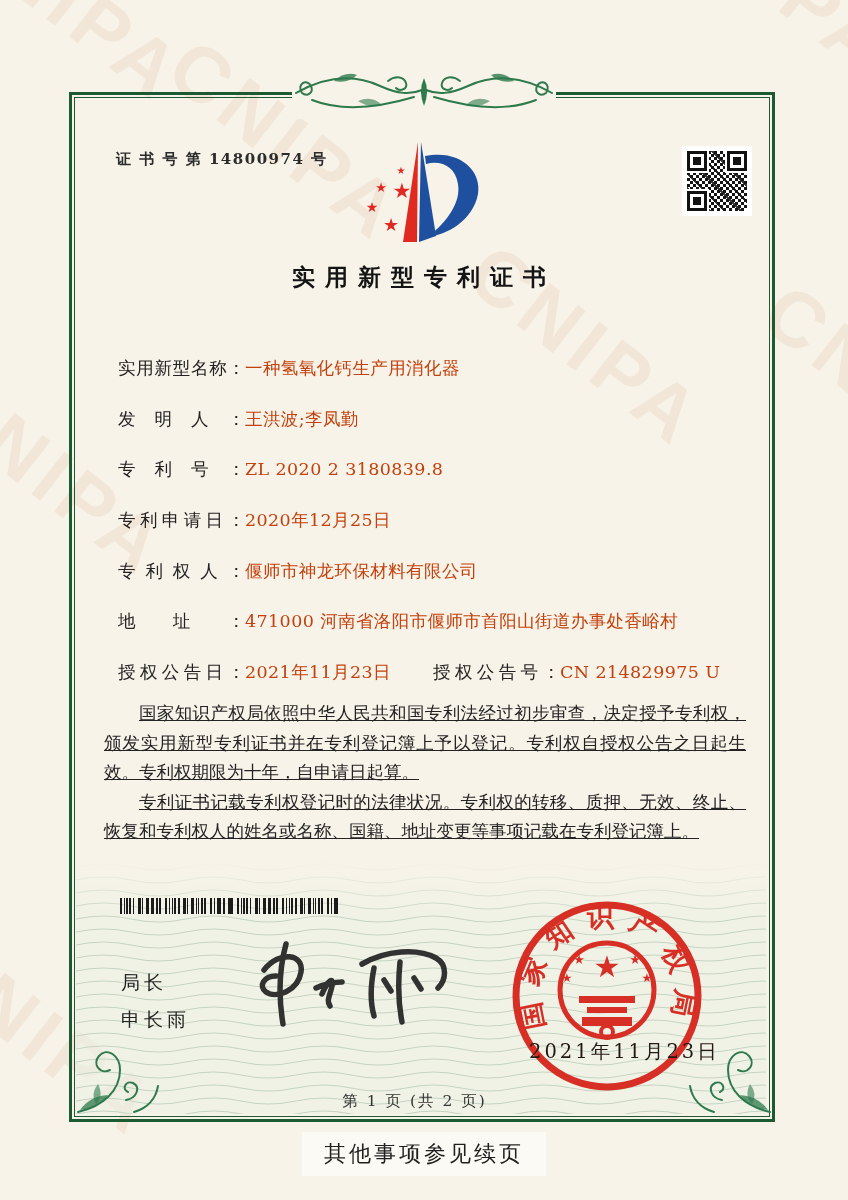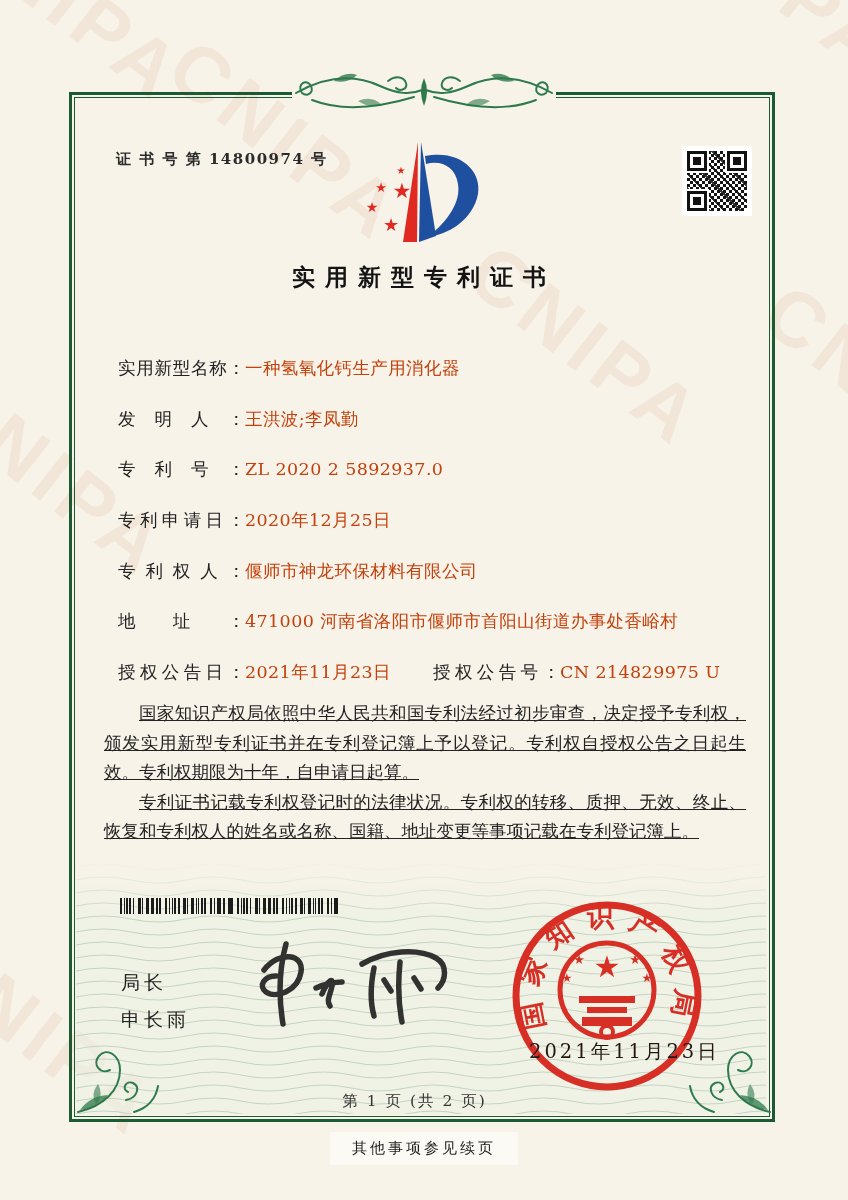--- a/index.html
+++ b/index.html
@@ -73,21 +73,21 @@
     font-size:19px;letter-spacing:4px;color:#222;z-index:3;}
   .issuer-name{position:absolute;left:121px;top:1007px;font-family:"Liberation Sans",sans-serif;
     font-size:19px;letter-spacing:4px;color:#222;z-index:3;}
   .signature{position:absolute;left:250px;top:936px;width:205px;height:95px;z-index:4;}
   .seal{position:absolute;left:509px;top:898px;width:196px;height:196px;z-index:3;opacity:.96;}
   .sealcolor{color:var(--seal-red);}
   .seal-date{position:absolute;left:529px;top:1038px;z-index:4;font-size:19.5px;letter-spacing:3px;color:#231713;}
   .pagefooter{position:absolute;left:0;top:1091px;width:829px;text-align:center;
     font-size:15.5px;letter-spacing:2px;color:#333;z-index:3;}
   .note{position:absolute;left:50%;top:1132px;transform:translateX(-50%);
-    background:#fcfaf4;padding:7px 22px;font-size:15px;letter-spacing:3px;color:#1f1f1f;z-index:3;}
+    background:#fcfaf4;padding:7px 22px;font-size:22px;letter-spacing:3px;color:#1f1f1f;z-index:3;}
   .greenline{stroke:var(--ornament-green);fill:none;stroke-width:2;stroke-linecap:round;}
   .greenfill{fill:var(--ornament-green);}
 </style>
 </head>
 <body>
 
 <span class="wm" style="left:-70px;top:-45px">CNIPA</span>
 <span class="wm" style="left:150px;top:95px">CNIPA</span>
 <span class="wm" style="left:640px;top:-70px">CNIPA</span>
 <span class="wm" style="left:450px;top:300px">CNIPA</span>
@@ -168,21 +168,21 @@
   <div class="frow">
     <span class="flabel">实用新型名称：</span>
     <span class="fvalue">一种氢氧化钙生产用消化器</span>
   </div>
   <div class="frow">
     <span class="flabel">发明人：</span>
     <span class="fvalue">王洪波;李凤勤</span>
   </div>
   <div class="frow">
     <span class="flabel">专利号：</span>
-    <span class="fvalue">ZL 2020 2 5892937.0</span>
+    <span class="fvalue">ZL 2020 2 3180839.8</span>
   </div>
   <div class="frow">
     <span class="flabel">专利申请日：</span>
     <span class="fvalue">2020年12月25日</span>
   </div>
   <div class="frow">
     <span class="flabel">专利权人：</span>
     <span class="fvalue">偃师市神龙环保材料有限公司</span>
   </div>
   <div class="frow">

